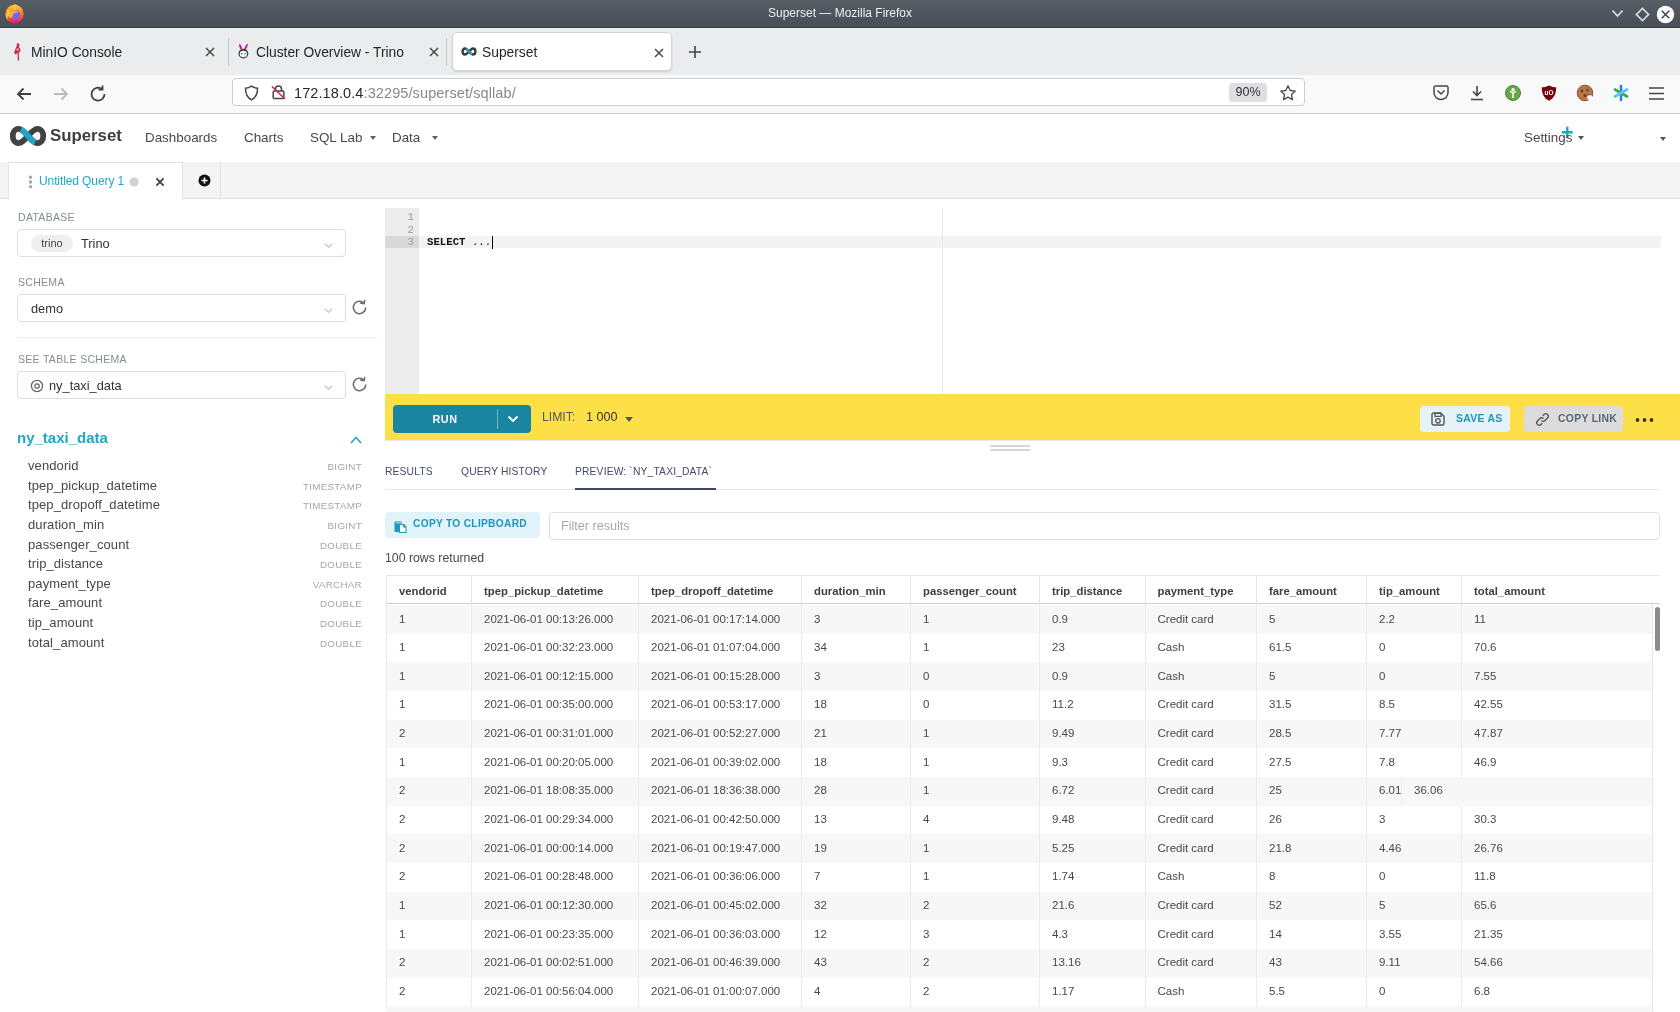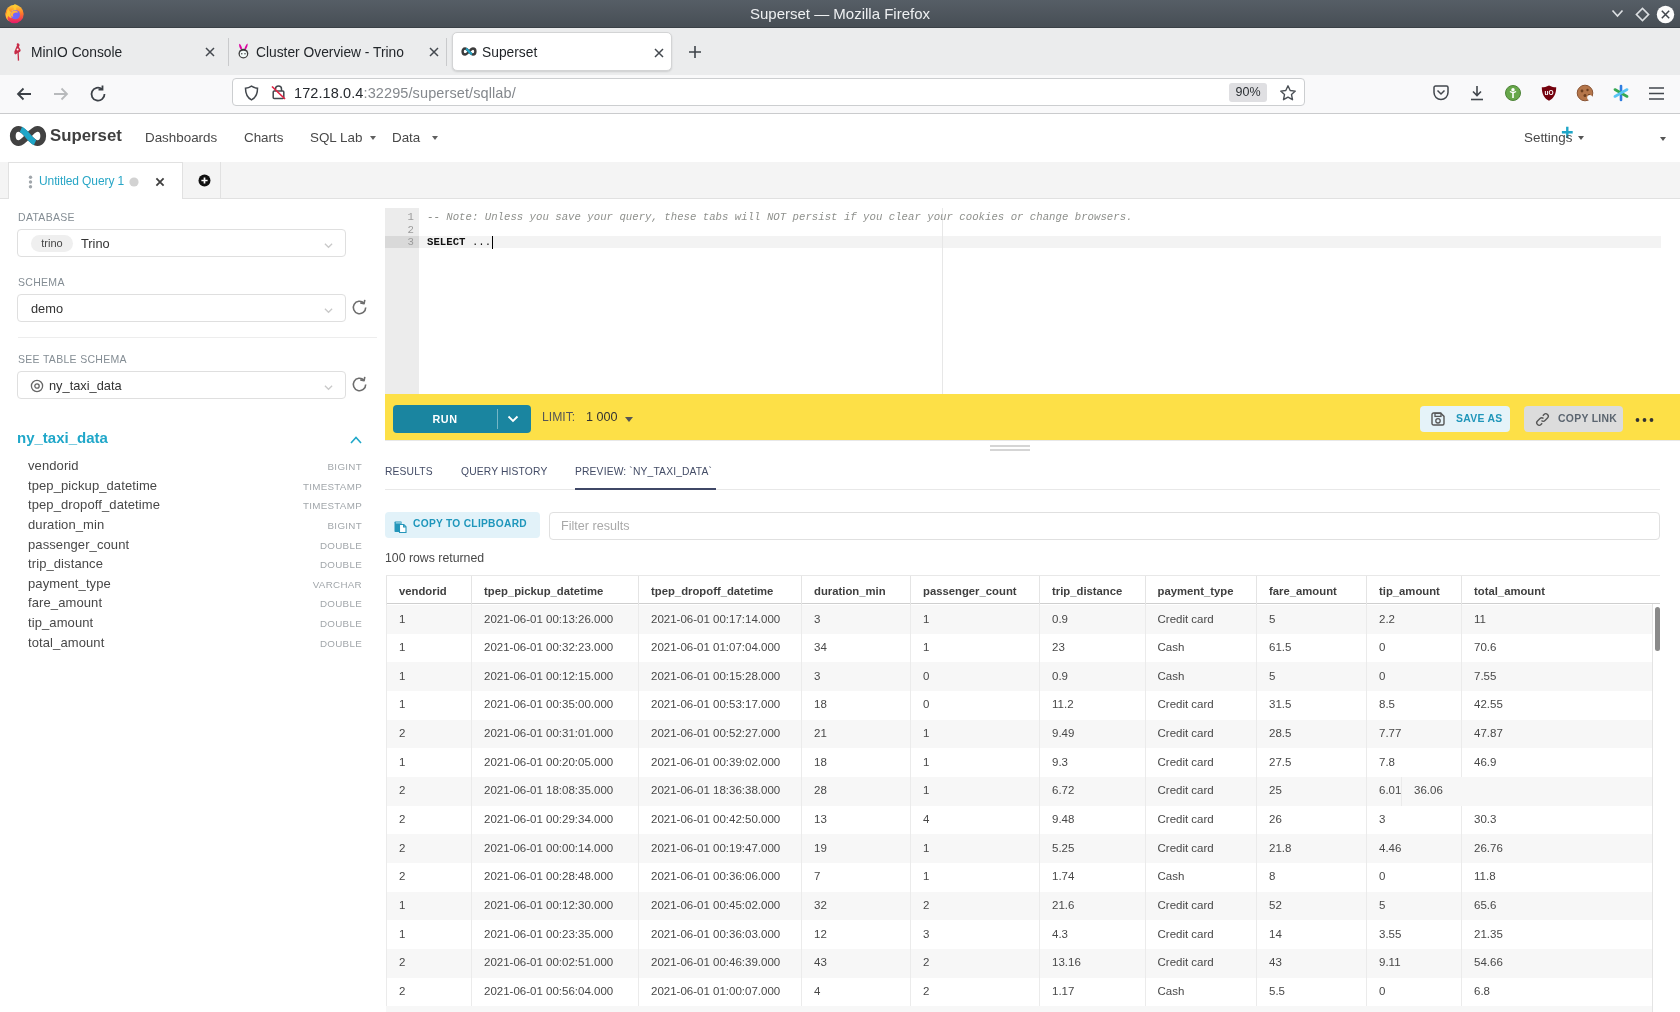--- a/index.html
+++ b/index.html
@@ -4,21 +4,21 @@
 <style>
 * { margin:0; padding:0; box-sizing:border-box; }
 html,body { width:1680px; height:1012px; overflow:hidden; font-family:"Liberation Sans", sans-serif; background:#fff; }
 .abs { position:absolute; }
 svg { display:block; }
 
 
 #titlebar { position:absolute; left:0; top:0; width:1680px; height:28px;
   background:linear-gradient(#565e66,#474e55); border-bottom:1px solid #3a4046; }
 #fftitle { position:absolute; left:0; right:0; top:0; height:28px; line-height:27px; text-align:center;
-  color:#eef0f2; font-size:15px; }
+  color:#eef0f2; font-size:12px; }
 
 
 #tabbar { position:absolute; left:0; top:28px; width:1680px; height:47px; background:#ebeced; }
 .tabsep { position:absolute; top:10px; height:28px; width:1px; background:#c9cacc; }
 .tabtitle { position:absolute; top:17px; height:17px; line-height:16px; font-size:13.8px; color:#23272b; white-space:nowrap; }
 .tabclose { position:absolute; top:16px; width:16px; height:16px; color:#41464c; }
 #activetab { position:absolute; left:452px; top:4px; width:220px; height:39px; background:#fff;
   border:1px solid #d3d4d5; border-radius:5px; box-shadow:0 1px 2px rgba(0,0,0,.13); }
 
 
@@ -337,21 +337,20 @@
 </div>
 
 <div id="editor">
   <div id="gutter">
     <div class="lnum" style="top:3px;">1</div>
     <div class="lnum" style="top:15.5px;">2</div>
     <div class="lnum" style="top:28px;background:#d9d9d9;left:0;right:0;width:34px;padding-right:5px;">3</div>
   </div>
   <div class="abs" style="left:34px;top:27.5px;width:1242px;height:12.8px;background:#f3f3f3;"></div>
   <div id="printmargin"></div>
-  <div class="codeline" style="top:3px;color:#8e908c;font-style:italic;">-- Note: Unless you save your query, these tabs will NOT persist if you clear your cookies or change browsers.</div>
   <div class="codeline" style="top:28px;color:#111;"><b>SELECT</b> ...</div>
   <div class="abs" style="left:106.5px;top:27.5px;width:1.5px;height:13px;background:#000;"></div>
 </div>
 
 <div id="edtoolbar">
   <div id="runbtn">
     <div class="abs" style="left:0;top:0;width:104px;height:28px;text-align:center;line-height:28px;color:#fff;font-size:10.8px;font-weight:bold;letter-spacing:.5px;">RUN</div>
     <div class="abs" style="left:104px;top:4px;width:1px;height:20px;background:rgba(255,255,255,.4);"></div>
     <svg class="abs" style="left:114px;top:10px" width="12" height="8" viewBox="0 0 12 8">
         <path d="M1.5 1.5 L6 6 L10.5 1.5" fill="none" stroke="#fff" stroke-width="1.8"></path>

